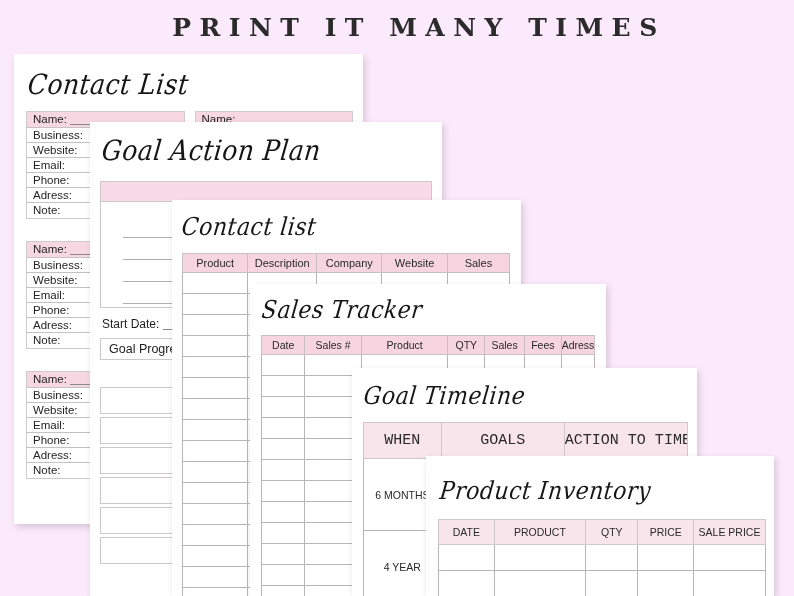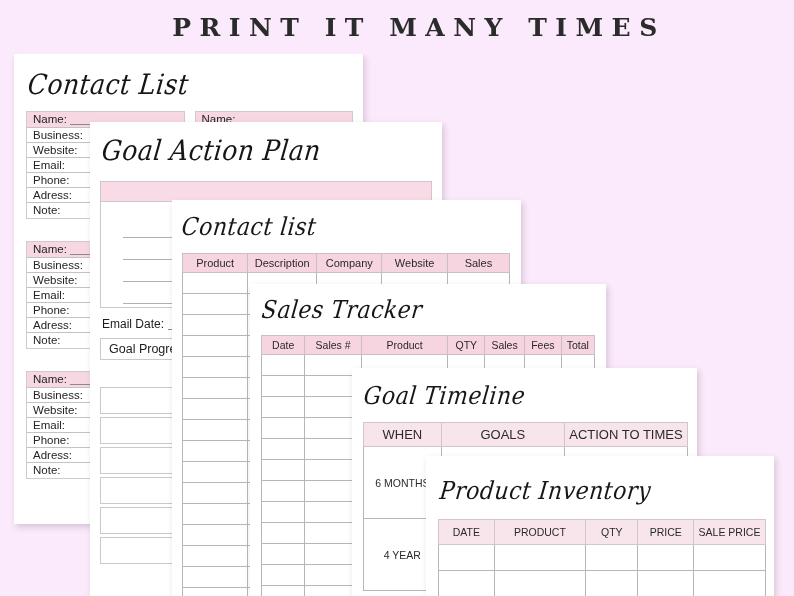--- a/index.html
+++ b/index.html
@@ -215,21 +215,21 @@
   #sheet-goal-timeline {
     left: 352px; top: 368px;
     width: 345px; height: 228px;
   }
   #sheet-goal-timeline .sheet-title {
     font-size: 22px;
     margin: 15px 0 0 12px;
     display: block;
   }
   #sheet-goal-timeline table.grid { width: 325px; margin: 14px 0 0 11px; }
-  #sheet-goal-timeline th { height: 24px; font-size: 13px; }
+  #sheet-goal-timeline th { height: 36px; font-size: 15px; font-family: Liberation Mono, monospace; }
   #sheet-goal-timeline td {
     height: 72px;
     text-align: center;
     font-size: 10.5px;
     color: #2a2a2a;
     white-space: nowrap;
     vertical-align: middle;
   }
 
   
@@ -320,21 +320,21 @@
 <div class="sheet" id="sheet-goal-action">
   <span class="sheet-title">Goal Action Plan</span>
   <div class="gap-pinkbar"></div>
   <div class="gap-linedbox" id="gap-lines">
       <div class="line"></div>
       <div class="line"></div>
       <div class="line"></div>
       <div class="line"></div>
     </div>
   <div class="gap-startdate">
-    <span>Email Date:</span><span class="ul"></span>
+    <span>Start Date:</span><span class="ul"></span>
   </div>
   <div class="gap-progress">
     <span>Goal Progress</span>
   </div>
   <div class="gap-goal-label">Goal</div>
   <div class="gap-boxes" id="gap-boxes">
       <div class="bx"></div>
       <div class="bx"></div>
       <div class="bx"></div>
       <div class="bx"></div>
@@ -492,21 +492,21 @@
         <col style="width: 10%;">
       </colgroup>
       <thead>
         <tr>
           <th>Date</th>
           <th>Sales #</th>
           <th>Product</th>
           <th>QTY</th>
           <th>Sales</th>
           <th>Fees</th>
-          <th>Total</th>
+          <th>Adress</th>
         </tr>
       </thead>
       <tbody>
         <tr>
           <td></td>
           <td></td>
           <td></td>
           <td></td>
           <td></td>
           <td></td>

